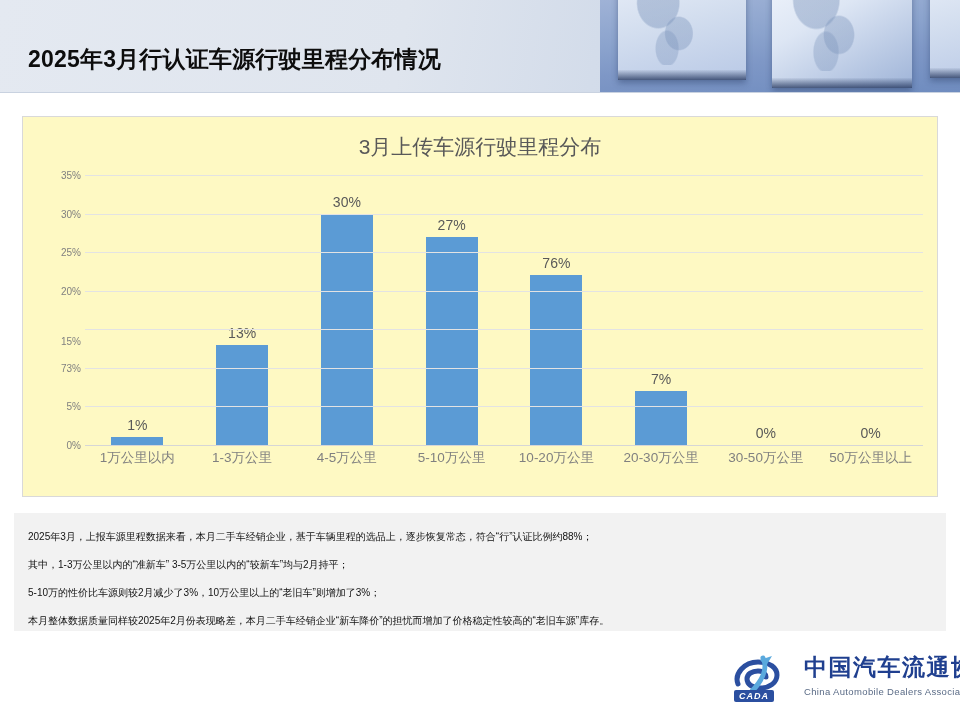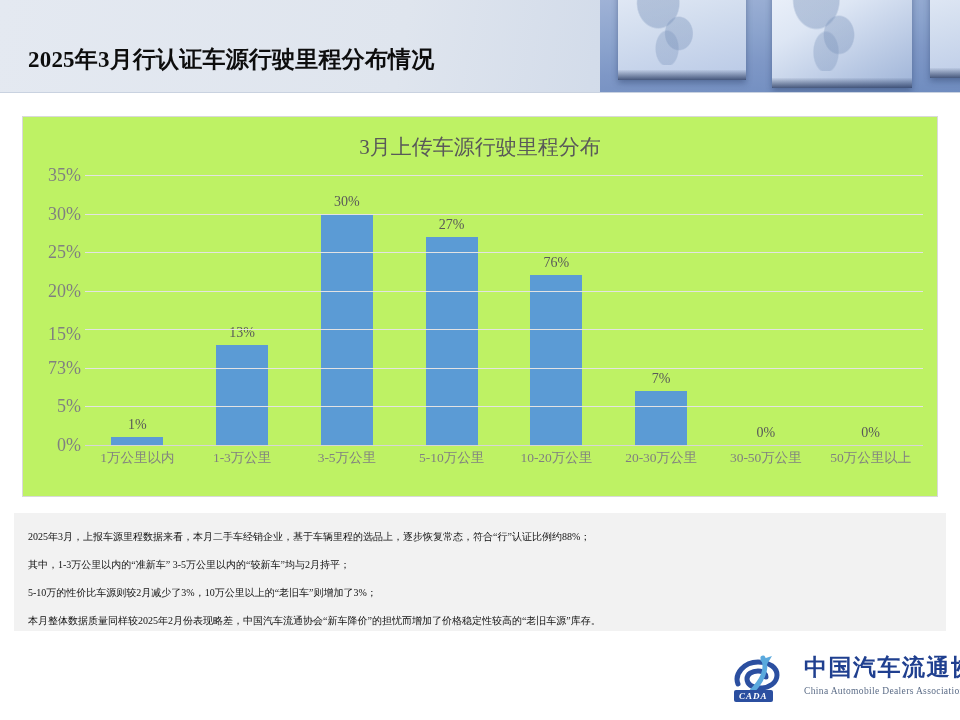--- a/index.html
+++ b/index.html
@@ -1,21 +1,21 @@
 <!DOCTYPE html>
 <html><head>
 <meta charset="utf-8">
 <style>
   * { box-sizing: border-box; margin: 0; padding: 0; }
   html, body {
     width: 960px; height: 720px;
     font-family: "Liberation Sans", "DejaVu Sans", sans-serif;
     background: #ffffff; overflow: hidden;
   }
-  #slide { position: relative; width: 807px; height: 720px; background: #ffffff; font-family: Liberation Serif, serif; }
+  #slide { position: relative; width: 807px; height: 720px; background: #ffffff; }
 
   
   .header {
     position: absolute; left: 0; top: 0; width: 960px; height: 92px;
     background: linear-gradient(100deg,#e4e9f1 0%, #dfe5ee 42%, #d3dcea 62%, #c3cfe3 100%);
     overflow: hidden;
   }
   .header-art { position: absolute; right: 0; top: 0; width: 360px; height: 92px; overflow: hidden; }
   .header-art .floor {
     position:absolute; left:0; top:0; width:360px; height:92px;
@@ -43,35 +43,35 @@
   .slide-title {
     position: absolute; left: 28px; top: 44px;
     font-size: 23px; font-weight: bold; color: #0d0d0d; letter-spacing: .2px;
     white-space: nowrap;
   }
   .header-rule { position:absolute; left:0; top:92px; width:960px; height:1px; background:#c9d2e0; }
 
   
   .chart-card {
     position: absolute; left: 22px; top: 116px; width: 916px; height: 381px;
-    background: #bef264; border: 1px solid #d9d9d9;
+    background: #fef9c3; border: 1px solid #d9d9d9;
   }
   .chart-title {
     position:absolute; left:0; top:16px; width:100%; text-align:center;
     font-size: 21px; color:#595959; font-weight:normal;
   }
 
   
   .plot-wrap { position:absolute; left:0; top:58px; width:916px; height:323px; }
   .y-axis {
     position:absolute; left:10px; top:0; width:48px; height:270px;
   }
   .y-tick {
     position:absolute; right:0; transform: translateY(-50%);
-    font-size: 18px; color:#808080; text-align:right; white-space:nowrap;
+    font-size: 10px; color:#808080; text-align:right; white-space:nowrap;
   }
   .plot {
     position:absolute; left:62px; top:0; right:16px; height:270px;
   }
   .gridline { position:absolute; left:0; width:100%; height:1px; background:#e3e3e3; }
   .gridline.base { background:#d6d6d6; }
   .bars {
     position:absolute; left:0; top:0; width:100%; height:270px;
     display:flex; align-items:flex-end; justify-content:space-around;
   }
@@ -145,21 +145,21 @@
 
   <div class="chart-card">
     <div class="chart-title">3月上传车源行驶里程分布</div>
 
     <div class="plot-wrap">
       <div class="y-axis">
           <div class="y-tick" style="top: 0px;">35%</div>
           <div class="y-tick" style="top: 38.5714px;">30%</div>
           <div class="y-tick" style="top: 77.1429px;">25%</div>
           <div class="y-tick" style="top: 115.714px;">20%</div>
-          <div class="y-tick" style="top: 159px;">15%</div>
+          <div class="y-tick" style="top: 166px;">15%</div>
           <div class="y-tick" style="top: 192.857px;">73%</div>
           <div class="y-tick" style="top: 231.429px;">5%</div>
           <div class="y-tick" style="top: 270px;">0%</div>
         </div>
       <div class="plot">
         <div class="bars">
             <div class="bar-slot">
               <div class="bar" style="height: 7.71429px;"></div>
               <div class="bar-label" style="bottom: 11.7143px;">1%</div>
             </div>
@@ -197,35 +197,35 @@
           <div class="gridline" style="top: 77.1429px;"></div>
           <div class="gridline" style="top: 115.714px;"></div>
           <div class="gridline" style="top: 154.286px;"></div>
           <div class="gridline" style="top: 192.857px;"></div>
           <div class="gridline" style="top: 231.429px;"></div>
           <div class="gridline base" style="top: 270px;"></div>
         </div>
       <div class="x-axis">
           <div class="x-tick">1万公里以内</div>
           <div class="x-tick">1-3万公里</div>
-          <div class="x-tick">3-5万公里</div>
+          <div class="x-tick">4-5万公里</div>
           <div class="x-tick">5-10万公里</div>
           <div class="x-tick">10-20万公里</div>
           <div class="x-tick">20-30万公里</div>
           <div class="x-tick">30-50万公里</div>
           <div class="x-tick">50万公里以上</div>
         </div>
     </div>
   </div>
 
   <div class="notes">
       <div class="note-line">2025年3月，上报车源里程数据来看，本月二手车经销企业，基于车辆里程的选品上，逐步恢复常态，符合“行”认证比例约88%；</div>
       <div class="note-line">其中，1-3万公里以内的“准新车” 3-5万公里以内的“较新车”均与2月持平；</div>
       <div class="note-line">5-10万的性价比车源则较2月减少了3%，10万公里以上的“老旧车”则增加了3%；</div>
-      <div class="note-line">本月整体数据质量同样较2025年2月份表现略差，中国汽车流通协会“新车降价”的担忧而增加了价格稳定性较高的“老旧车源”库存。</div>
+      <div class="note-line">本月整体数据质量同样较2025年2月份表现略差，本月二手车经销企业“新车降价”的担忧而增加了价格稳定性较高的“老旧车源”库存。</div>
     </div>
 
   <div class="logo">
     <div class="logo-mark">
       <svg viewBox="0 0 66 48" width="66" height="48" aria-hidden="true">
         <path d="M8 30 C4 20, 14 8, 28 8 C40 8, 47 14, 47 21 C47 29, 39 34, 30 34 C22 34, 17 30, 17 25 C17 20, 22 17, 28 17 C33 17, 36 20, 36 23" fill="none" stroke="#2b4fa0" stroke-width="5" stroke-linecap="round"></path>
         <path d="M33 4 C37 12, 34 22, 28 30 C26 33, 24 35, 22 37" fill="none" stroke="#5aa9dd" stroke-width="5" stroke-linecap="round"></path>
         <path d="M30 6 L42 2 L36 12 Z" fill="#5aa9dd"></path>
       </svg>
       <div class="cada-badge">CADA</div>

